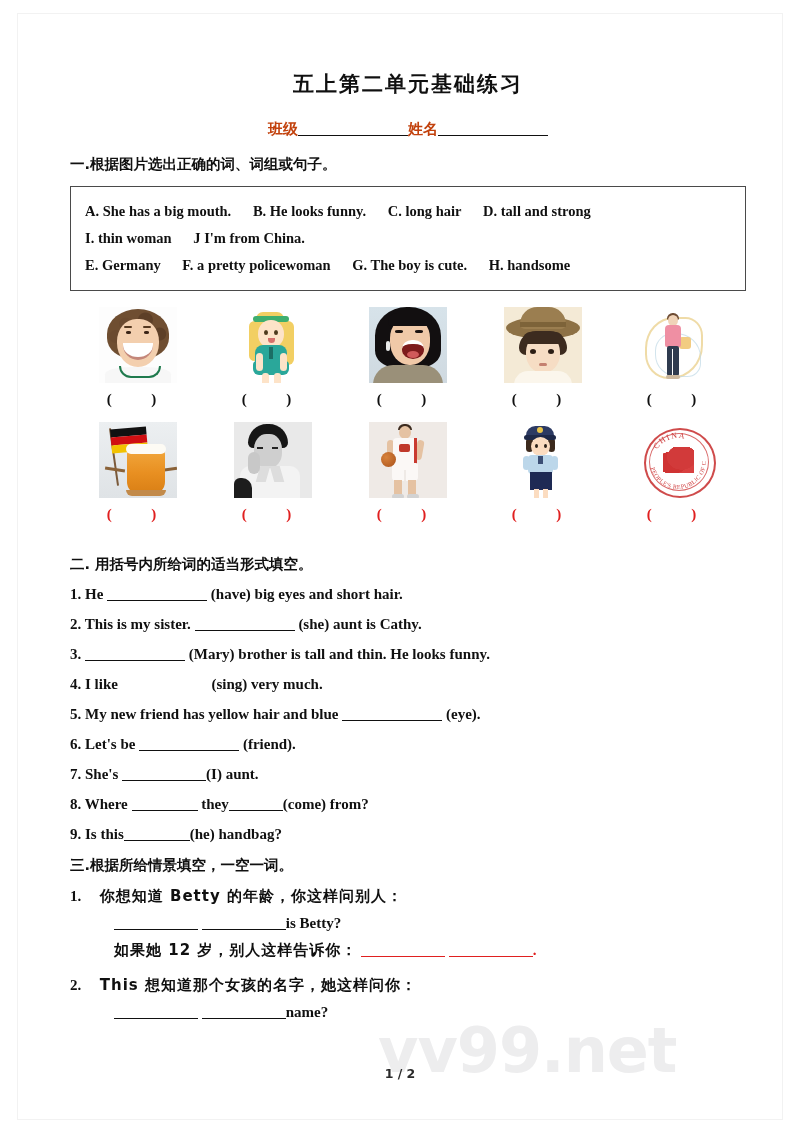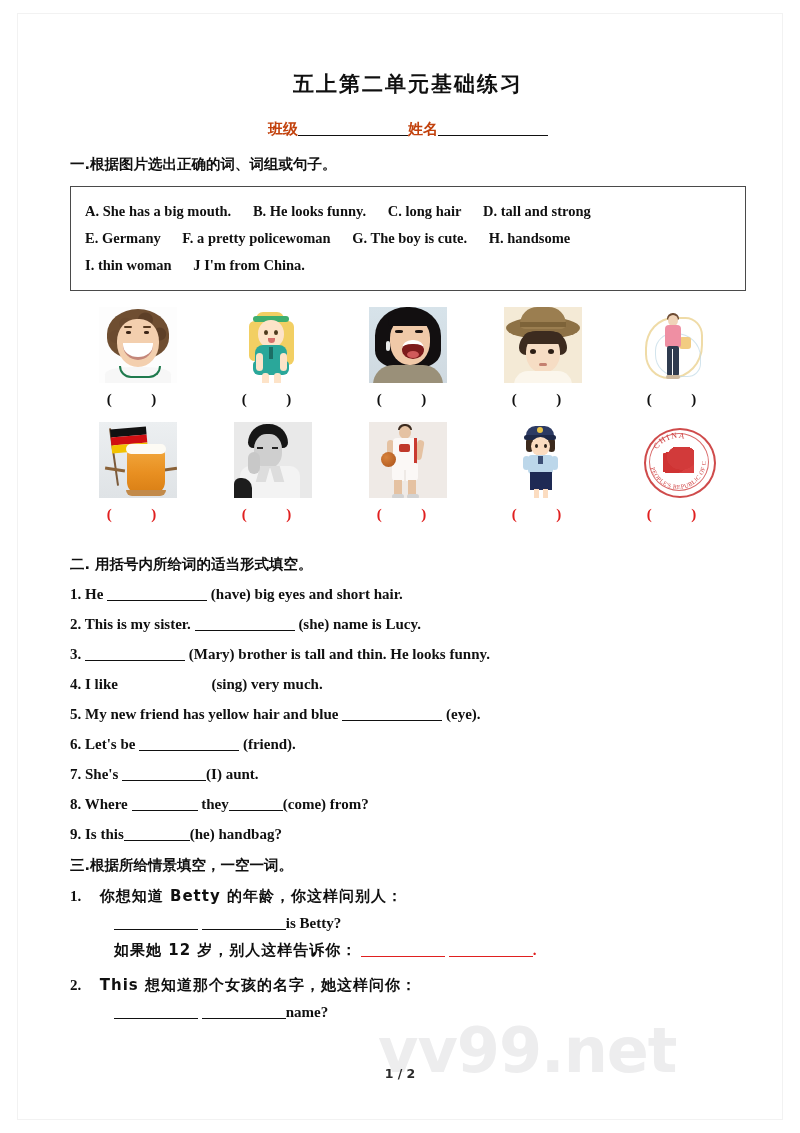--- a/index.html
+++ b/index.html
@@ -446,28 +446,28 @@
       <div class="sec-head">一.根据图片选出正确的词、词组或句子。</div>
 
       <div class="wordbank">
         <div class="wb-row">
           <span class="wb-item">A. She has a big mouth.</span>
           <span class="wb-item">B. He looks funny.</span>
           <span class="wb-item">C. long hair</span>
           <span class="wb-item">D. tall and strong</span>
         </div>
         <div class="wb-row">
+          <span class="wb-item">I. thin woman</span>
+          <span class="wb-item">J I'm from China.</span>
+        </div>
+        <div class="wb-row">
           <span class="wb-item">E. Germany</span>
           <span class="wb-item">F. a pretty policewoman</span>
           <span class="wb-item">G. The boy is cute.</span>
           <span class="wb-item">H. handsome</span>
-        </div>
-        <div class="wb-row">
-          <span class="wb-item">I. thin woman</span>
-          <span class="wb-item">J I'm from China.</span>
         </div>
       </div>
 
       <div class="pic-row">
 
         <div class="pic-cell">
           <div class="pic-frame p1">
             <div class="abs hair"></div>
               <div class="abs face"></div>
             <div class="abs brow browL"></div>
@@ -658,21 +658,21 @@
           <span>1.</span>
           <span>He</span>
           <span class="u u-l"></span>
           <span>(have) big eyes and short hair.</span>
         </div>
 
         <div class="q">
           <span>2.</span>
           <span>This is my sister.</span>
           <span class="u u-l"></span>
-          <span>(she) name is Lucy.</span>
+          <span>(she) aunt is Cathy.</span>
         </div>
 
         <div class="q">
           <span>3.</span>
           <span class="u u-l"></span>
           <span>(Mary) brother is tall and thin. He looks funny.</span>
         </div>
 
         <div class="q">
           <span>4.</span>

